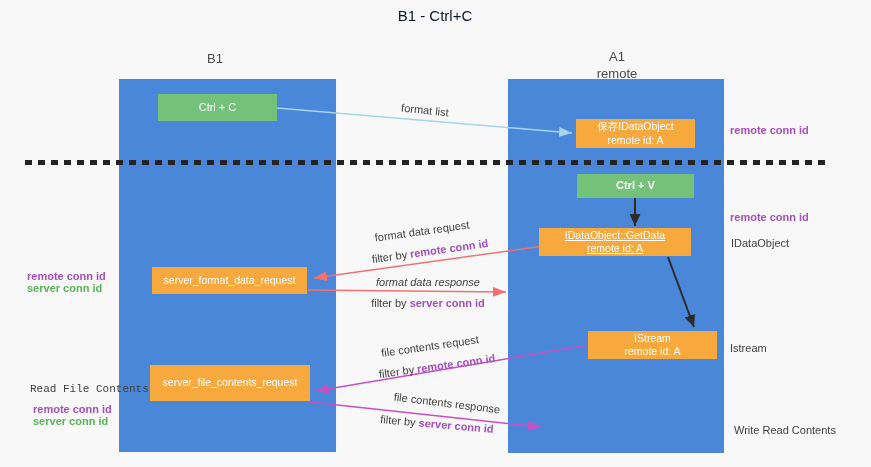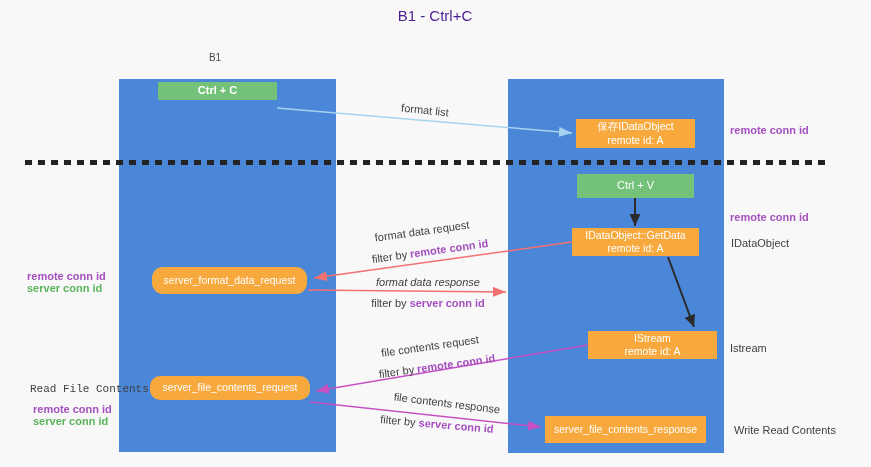--- a/index.html
+++ b/index.html
@@ -6,23 +6,23 @@
   #canvas {
     position:relative; width:871px; height:467px;
     background:var(--bg,#f8f8f8);
     font-family:"Liberation Sans", sans-serif;
     color:var(--ink,#3f3f3f);
     overflow:hidden;
   }
   .abs { position:absolute; }
 
   #title { left:335px; top:6px; width:200px; text-align:center;
-           font-size:15px; line-height:1.35; color:#4c1d95; }
-
-  .col-header { width:120px; text-align:center; font-size:10px;
+           font-size:15px; line-height:1.35; color:#0f172a; }
+
+  .col-header { width:120px; text-align:center; font-size:13px;
                 line-height:1.3; color:#4a4a4a; }
   #hdr-left  { left:155px; top:51px; }
   #hdr-right { left:557px; top:49px; }
 
   .column { background:var(--blue,#4b87d9); z-index:1; }
   #col-left  { left:119px; top:79px; width:217px; height:373px; }
   #col-right { left:508px; top:79px; width:216px; height:374px; }
 
   #dashed-line { left:25px; top:160px; width:800px; height:5px; z-index:3;
     background:repeating-linear-gradient(90deg,#232323 0 7px,transparent 7px 13px); }
@@ -36,28 +36,28 @@
   .mk-black { fill:#2b2b2b; }
   .mk-red   { fill:var(--red-arrow,#f37171); }
   .mk-mag   { fill:var(--magenta-arrow,#c750c3); }
 
   .node { z-index:4; display:flex; flex-direction:column; align-items:center;
           justify-content:center; color:#fff; font-size:10.5px; line-height:1.25;
           text-align:center; white-space:nowrap; }
   .node.orange { background:var(--orange,#f8a93d);justify-content:center; }
   .node.green  { background:var(--green,#74c17a); font-size:11px; }
 
-  #node-ctrl-c   { left:158px; top:82px;  width:119px; height:18px;font-weight:bold; }
+  #node-ctrl-c   { left:158px; top:94px;  width:119px; height:27px; }
   #node-save-obj { left:576px; top:119px; width:119px; height:29px; }
-  #node-ctrl-v   { left:577px; top:174px; width:117px; height:24px; }
-  #node-getdata  { left:572px; top:228px; width:127px; height:28px; }
-  #node-fmt-req  { left:152px; top:267px; width:155px; height:27px;border-radius:11px; }
+  #node-ctrl-v   { left:577px; top:174px; width:117px; height:24px;font-weight:bold; }
+  #node-getdata  { left:539px; top:228px; width:152px; height:28px;text-decoration:underline; }
+  #node-fmt-req  { left:152px; top:267px; width:155px; height:27px; }
   #node-fmt-res  { left:510px; top:281px; width:155px; height:26px; }
   #node-istream  { left:588px; top:331px; width:129px; height:28px; }
-  #node-file-req { left:150px; top:376px; width:160px; height:24px;border-radius:10px; }
+  #node-file-req { left:150px; top:365px; width:160px; height:36px; }
   #node-file-res { left:545px; top:416px; width:161px; height:27px; }
 
   .slabel { font-size:11px; z-index:5; white-space:nowrap; }
   .purple-bold { color:var(--purple,#a550be); font-weight:bold; }
   .green-bold  { color:var(--green-text,#5ab45a); font-weight:bold; }
   #lbl-remote-top { left:730px; top:124px; }
   #lbl-remote-mid { left:730px; top:211px; }
   #lbl-dataobject { left:731px; top:237px; }
   #lbl-istream    { left:730px; top:342px; }
   #lbl-write      { left:734px; top:424px; }
@@ -84,20 +84,22 @@
 <div id="canvas">
 
   <div id="title" class="abs">
     <div>B1 - Ctrl+C</div>
   </div>
 
   <div id="hdr-left" class="abs col-header">
     <div>B1</div>
   </div>
   <div id="hdr-right" class="abs col-header">
+    <div>A1</div>
+    <div>remote</div>
   </div>
 
   <div id="col-left" class="abs column"></div>
   <div id="col-right" class="abs column"></div>
 
   <div id="dashed-line" class="abs"></div>
 
   <svg id="arrows" class="abs" viewBox="0 0 871 467" xmlns="http://www.w3.org/2000/svg">
     <defs>
       <marker id="m-blue" markerUnits="userSpaceOnUse" markerWidth="14" markerHeight="10" refX="13" refY="5" orient="auto">
@@ -147,23 +149,20 @@
 
   <div id="node-istream" class="abs node orange">
     <div>IStream</div>
     <div>remote id: A</div>
   </div>
 
   <div id="node-file-req" class="abs node orange">
     <div>server_file_contents_request</div>
   </div>
 
-  <div id="node-file-res" class="abs node orange">
-    <div>server_file_contents_response</div>
-  </div>
 
   <div id="lbl-remote-top" class="abs slabel purple-bold">remote conn id</div>
   <div id="lbl-remote-mid" class="abs slabel purple-bold">remote conn id</div>
   <div id="lbl-dataobject" class="abs slabel">IDataObject</div>
   <div id="lbl-istream" class="abs slabel">Istream</div>
   <div id="lbl-write" class="abs slabel">Write Read Contents</div>
   <div id="lbl-read" class="abs slabel">Read File Contents</div>
 
   <div id="cluster-mid-left" class="abs slabel">
     <div class="purple-bold">remote conn id</div>

